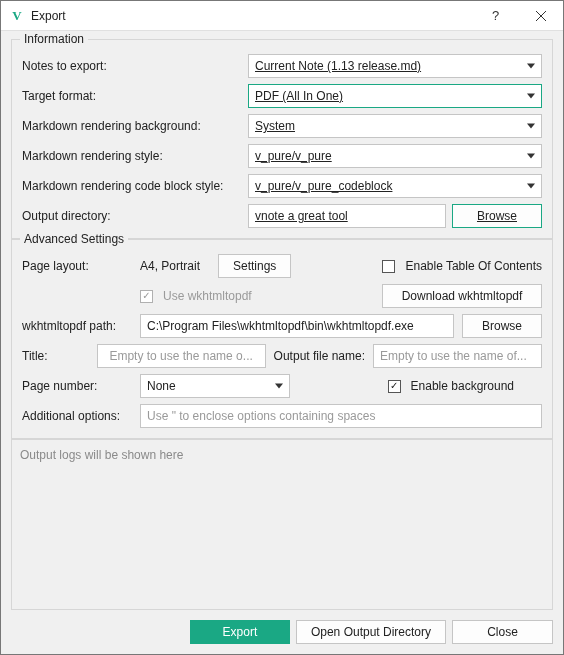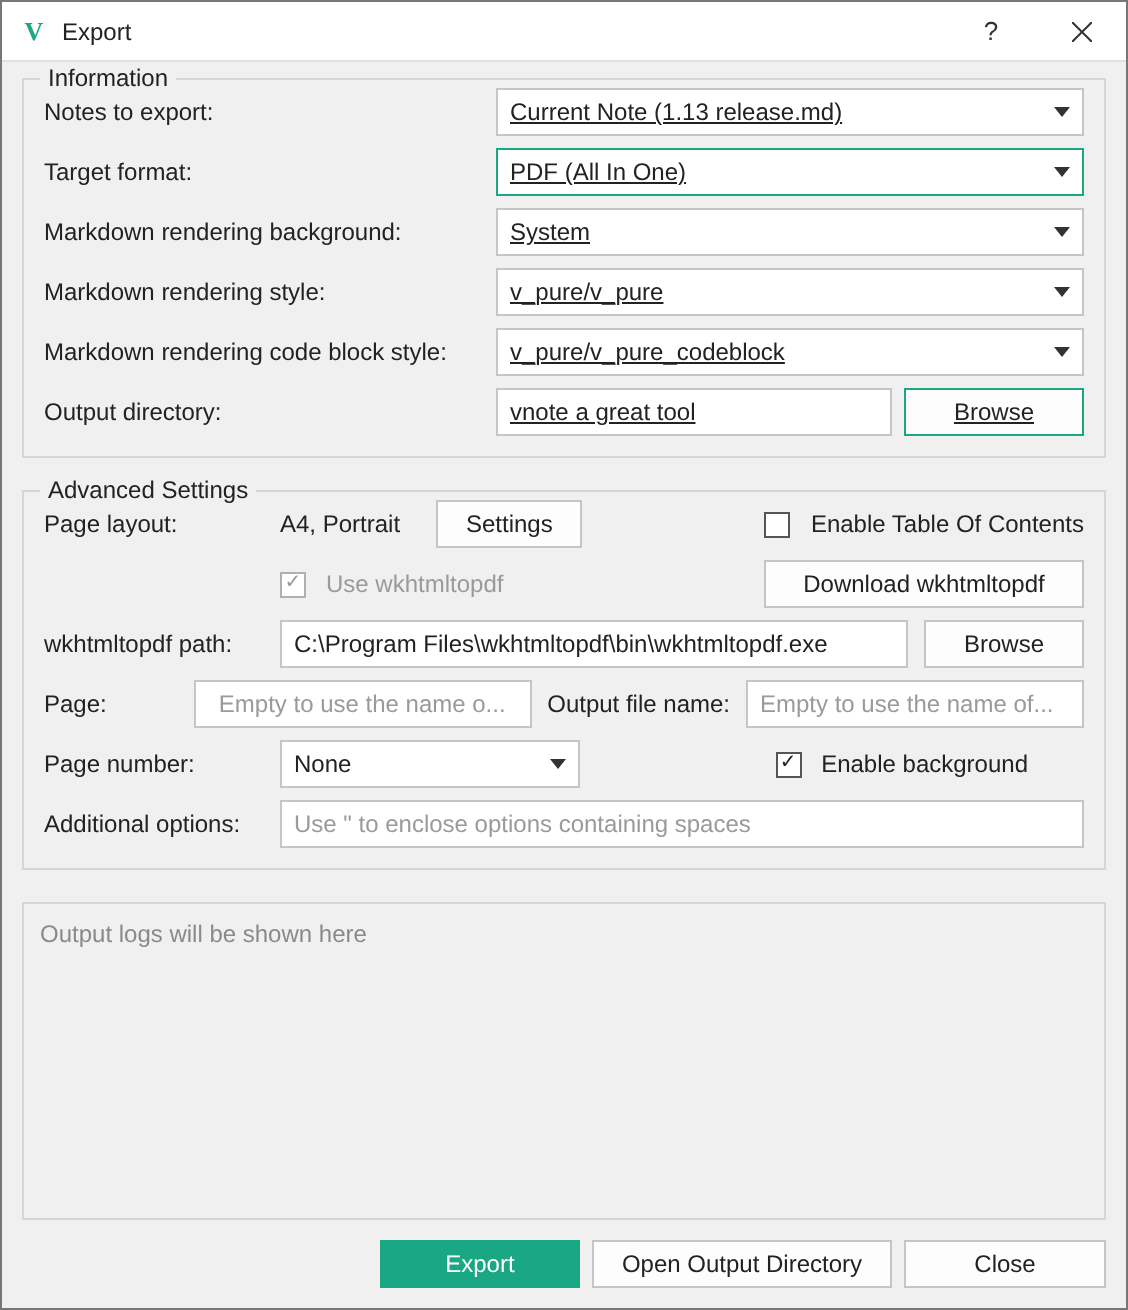--- a/index.html
+++ b/index.html
@@ -51,22 +51,22 @@
     flex: 1;
     padding: 8px 10px 10px 10px;
     display: flex;
     flex-direction: column;
     overflow: hidden;
   }
 
   
   .group {
     border: 1px solid #d6d6d6;
-    padding: 4px 10px 10px 10px;
-    margin-bottom: 16px;
+    padding: 14px 10px 10px 10px;
+    margin-bottom: 0;
     position: relative;
   }
   .group > .legend {
     position: absolute;
     top: -8px;
     left: 8px;
     background: #f0f0f0;
     padding: 0 4px;
     font-size: 12px;
     color: #222;
@@ -290,21 +290,21 @@
         <div class="btn" style="width:160px">Download wkhtmltopdf</div>
       </div>
 
       <div class="row">
         <div class="lbl c1">wkhtmltopdf path:</div>
         <input class="text-input" type="text" value="C:\Program Files\wkhtmltopdf\bin\wkhtmltopdf.exe" style="">
         <div class="btn" style="width:80px">Browse</div>
       </div>
 
       <div class="row">
-        <div class="lbl c1" style="width:110px">Page:</div>
+        <div class="lbl c1" style="width:110px">Title:</div>
         <input class="text-input" style="flex: 0 0 150px; text-align: center;" type="text" placeholder="Empty to use the name o...">
         <div class="lbl" style="width:100px">Output file name:</div>
         <input class="text-input" type="text" placeholder="Empty to use the name of..." style="">
       </div>
 
       <div class="row">
         <div class="lbl c1">Page number:</div>
         <div class="combo" style="flex:0 0 150px">
           <span>None</span>
           <span class="arrow"></span>

